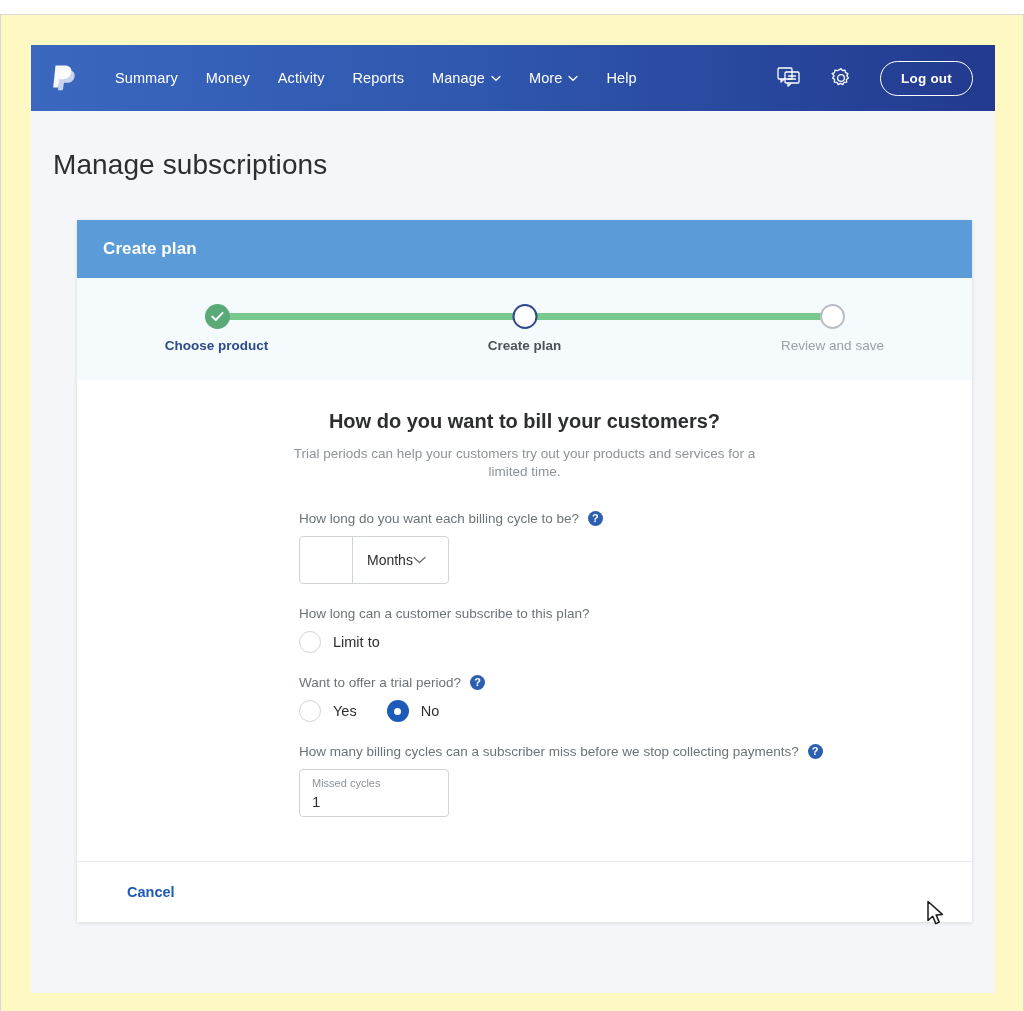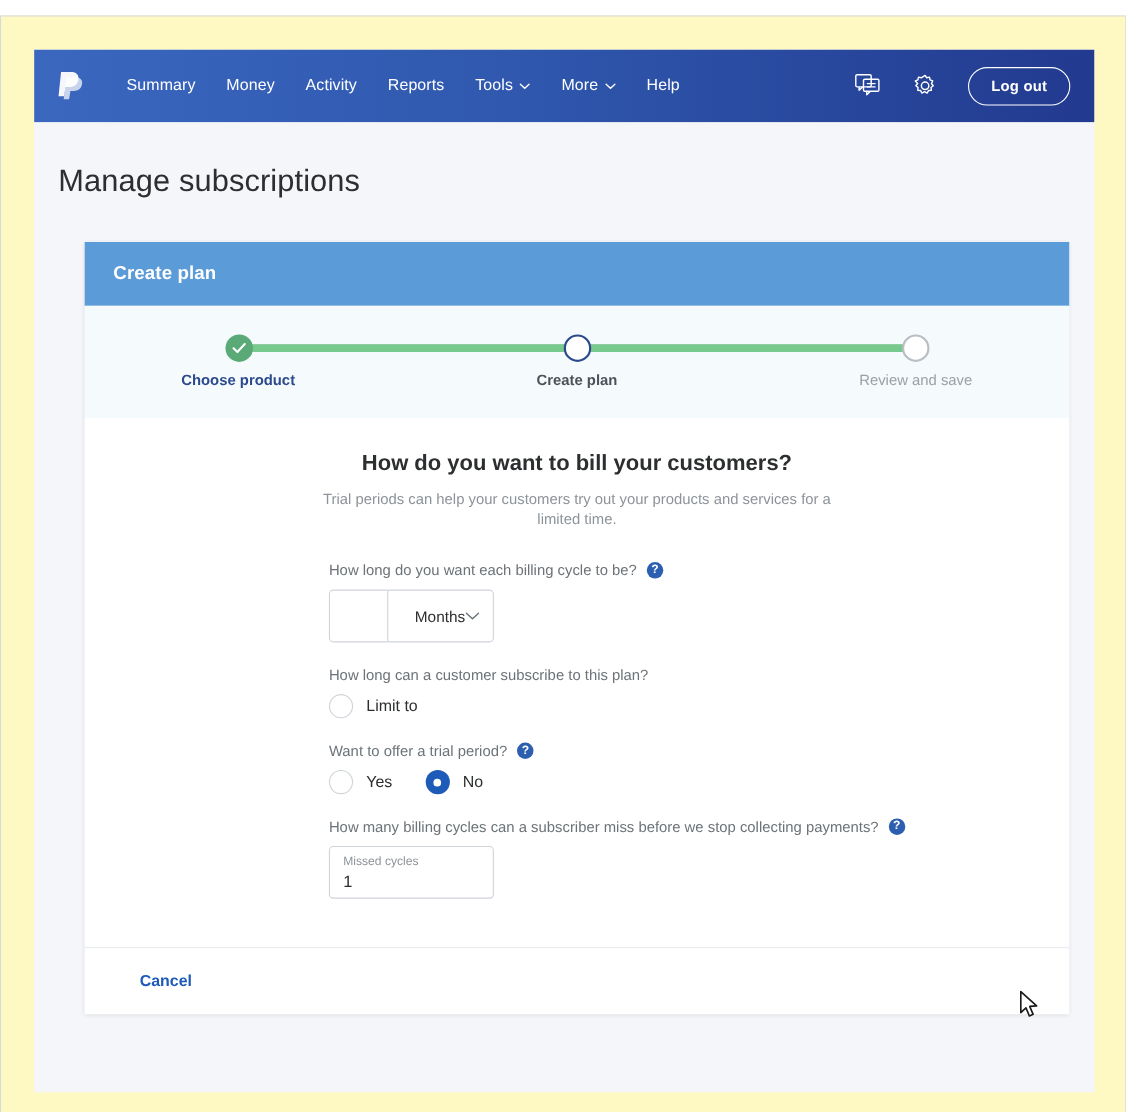--- a/index.html
+++ b/index.html
@@ -253,21 +253,21 @@
     font-size: 14px;
     padding: 0 8px;
     color: #2c2e2f;
     background: transparent;
   }
   .cycle-unit {
     flex: 1;
     border-left: 1px solid #cfd4d9;
     display: flex;
     align-items: center;
-    justify-content: flex-end;
+    justify-content: flex-start;
     padding: 0 12px 0 14px;
     font-size: 14px;
     color: #2c2e2f;
     cursor: pointer;
   }
 
   
   .radio-row {
     display: flex;
     align-items: center;
@@ -402,21 +402,21 @@
         <div class="nav-link">
           <span>Money</span>
         </div>
         <div class="nav-link">
           <span>Activity</span>
         </div>
         <div class="nav-link">
           <span>Reports</span>
         </div>
         <div class="nav-link">
-          <span>Tools</span>
+          <span>Manage</span>
           <svg class="nav-caret" width="10" height="7" viewBox="0 0 10 7">
               <path d="M1 1.5L5 5.3 9 1.5" stroke="#ffffff" stroke-width="1.2" fill="none" stroke-linecap="round"></path>
             </svg>
         </div>
         <div class="nav-link">
           <span>More</span>
           <svg class="nav-caret" width="10" height="7" viewBox="0 0 10 7">
               <path d="M1 1.5L5 5.3 9 1.5" stroke="#ffffff" stroke-width="1.2" fill="none" stroke-linecap="round"></path>
             </svg>
         </div>

